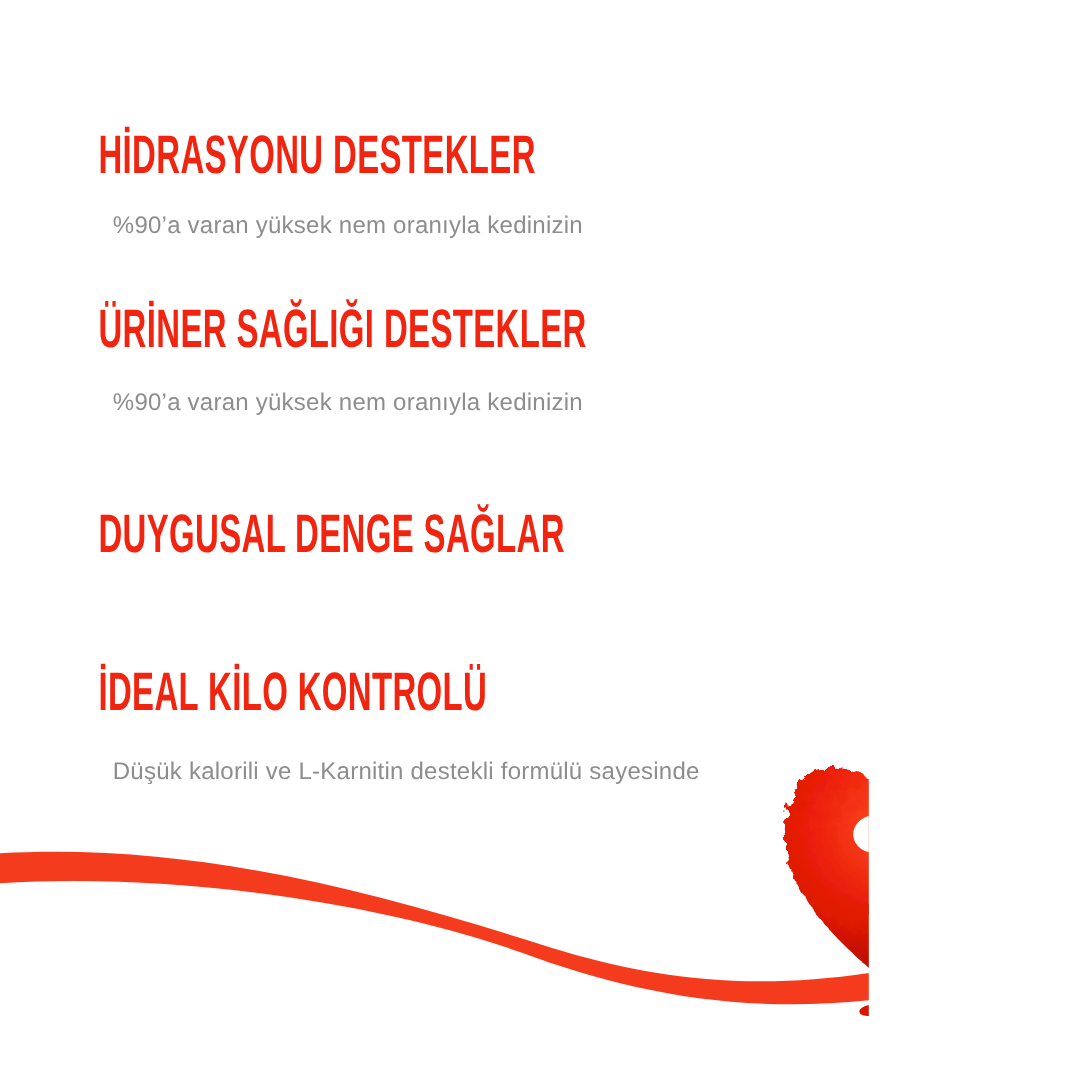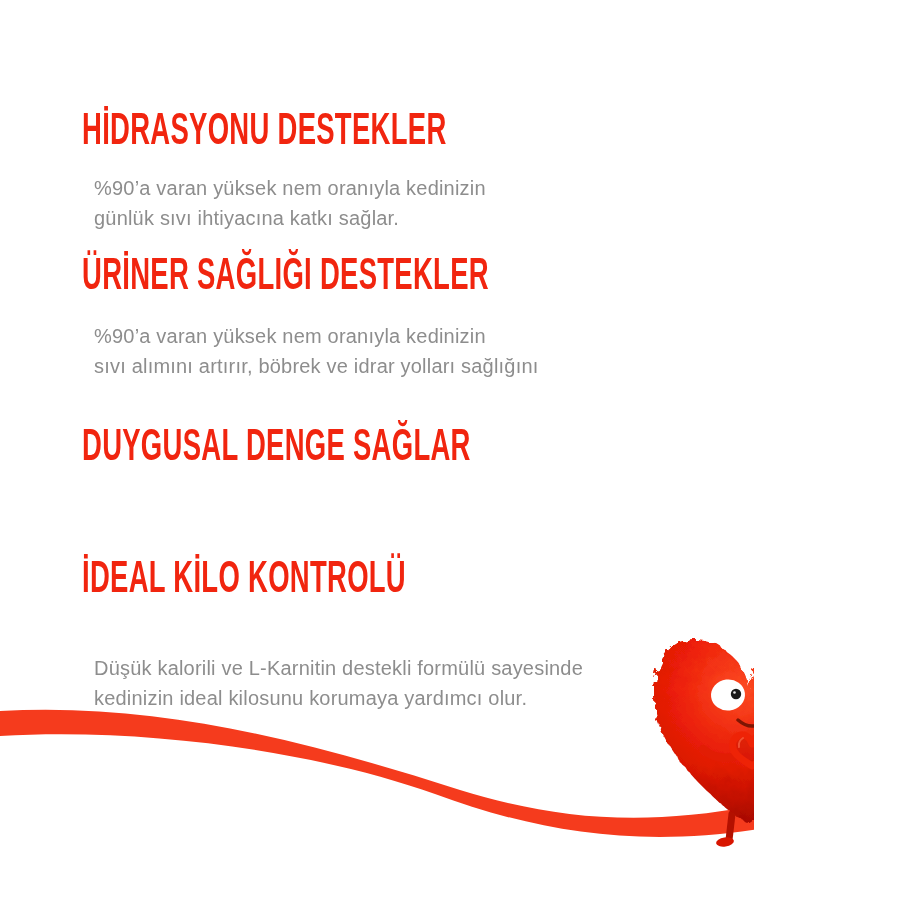--- a/index.html
+++ b/index.html
@@ -1,39 +1,38 @@
 <!DOCTYPE html>
 <html lang="tr" style="--heading_red: #f1250f; --body_gray: #8d8d8d; --wave_red: #f53b1d; --mascot_red: #e81c05;"><head>
 <meta charset="utf-8">
 <style>
   html,body{margin:0;padding:0;background:#fff;}
   .page{
     position:relative;width:724px;height:900px;overflow:hidden;background:#fff;
     font-family:"Liberation Sans","DejaVu Sans",sans-serif;
-    padding-left:30px;
   }
   
   .hd{
     position:absolute;left:82px;margin:0;
     font-size:45px;line-height:45px;font-weight:700;
     color:var(--heading_red,#f1250f);
     white-space:nowrap;letter-spacing:0.5px;
     transform:scaleX(0.61);transform-origin:0 50%;
   }
   .bd{
     position:absolute;left:82px;margin:12px;
     font-size:20px;line-height:30px;font-weight:400;
     color:var(--body_gray,#8d8d8d);
     letter-spacing:0.2px;white-space:nowrap;
   }
   .bd .bl{display:block;}
   .hd1{top:106px}.bd1{top:161px}
   .hd2{top:251px}.bd2{top:309px}
   .hd3{top:422px}.bd3{top:472px}
-  .hd4{top:554px}.bd4{top:641px}
+  .hd4{top:554px}.bd4{top:616px}
   
   .wave{position:absolute;left:0;top:0;width:900px;height:900px;z-index:1;pointer-events:none;}
   .wave path{fill:var(--wave_red,#f53b1d);}
   .mascot{position:absolute;left:648px;top:634px;width:200px;height:216px;z-index:2;pointer-events:none;}
 </style>
 </head>
 <body>
 
 <div class="page">
 
@@ -94,33 +93,30 @@
                C125 115 125 106 118 102 C113 99 106 102 104 110 Z" fill="#c21300" fill-opacity="0.35" stroke="#ee2306" stroke-width="7" stroke-linejoin="round"></path>
       <path d="M95 104 q-5 3 -4 9" stroke="#ff7a5a" stroke-width="2" fill="none" stroke-linecap="round" opacity="0.55"></path>
     </g>
   </svg>
 
   <main>
 
     <h2 class="hd hd1">HİDRASYONU DESTEKLER</h2>
     <p class="bd bd1">
       <span class="bl">%90’a varan yüksek nem oranıyla kedinizin</span>
-      <span class="bl">günlük sıvı ihtiyacına katkı sağlar.</span>
     </p>
 
     <h2 class="hd hd2">ÜRİNER SAĞLIĞI DESTEKLER</h2>
     <p class="bd bd2">
       <span class="bl">%90’a varan yüksek nem oranıyla kedinizin</span>
-      <span class="bl">sıvı alımını artırır, böbrek ve idrar yolları sağlığını</span>
     </p>
 
     <h2 class="hd hd3">DUYGUSAL DENGE SAĞLAR</h2>
     <p class="bd bd3">
     </p>
 
     <h2 class="hd hd4">İDEAL KİLO KONTROLÜ</h2>
     <p class="bd bd4">
       <span class="bl">Düşük kalorili ve L-Karnitin destekli formülü sayesinde</span>
-      <span class="bl">kedinizin ideal kilosunu korumaya yardımcı olur.</span>
     </p>
 
   </main>
 </div>
 
 </body></html>

